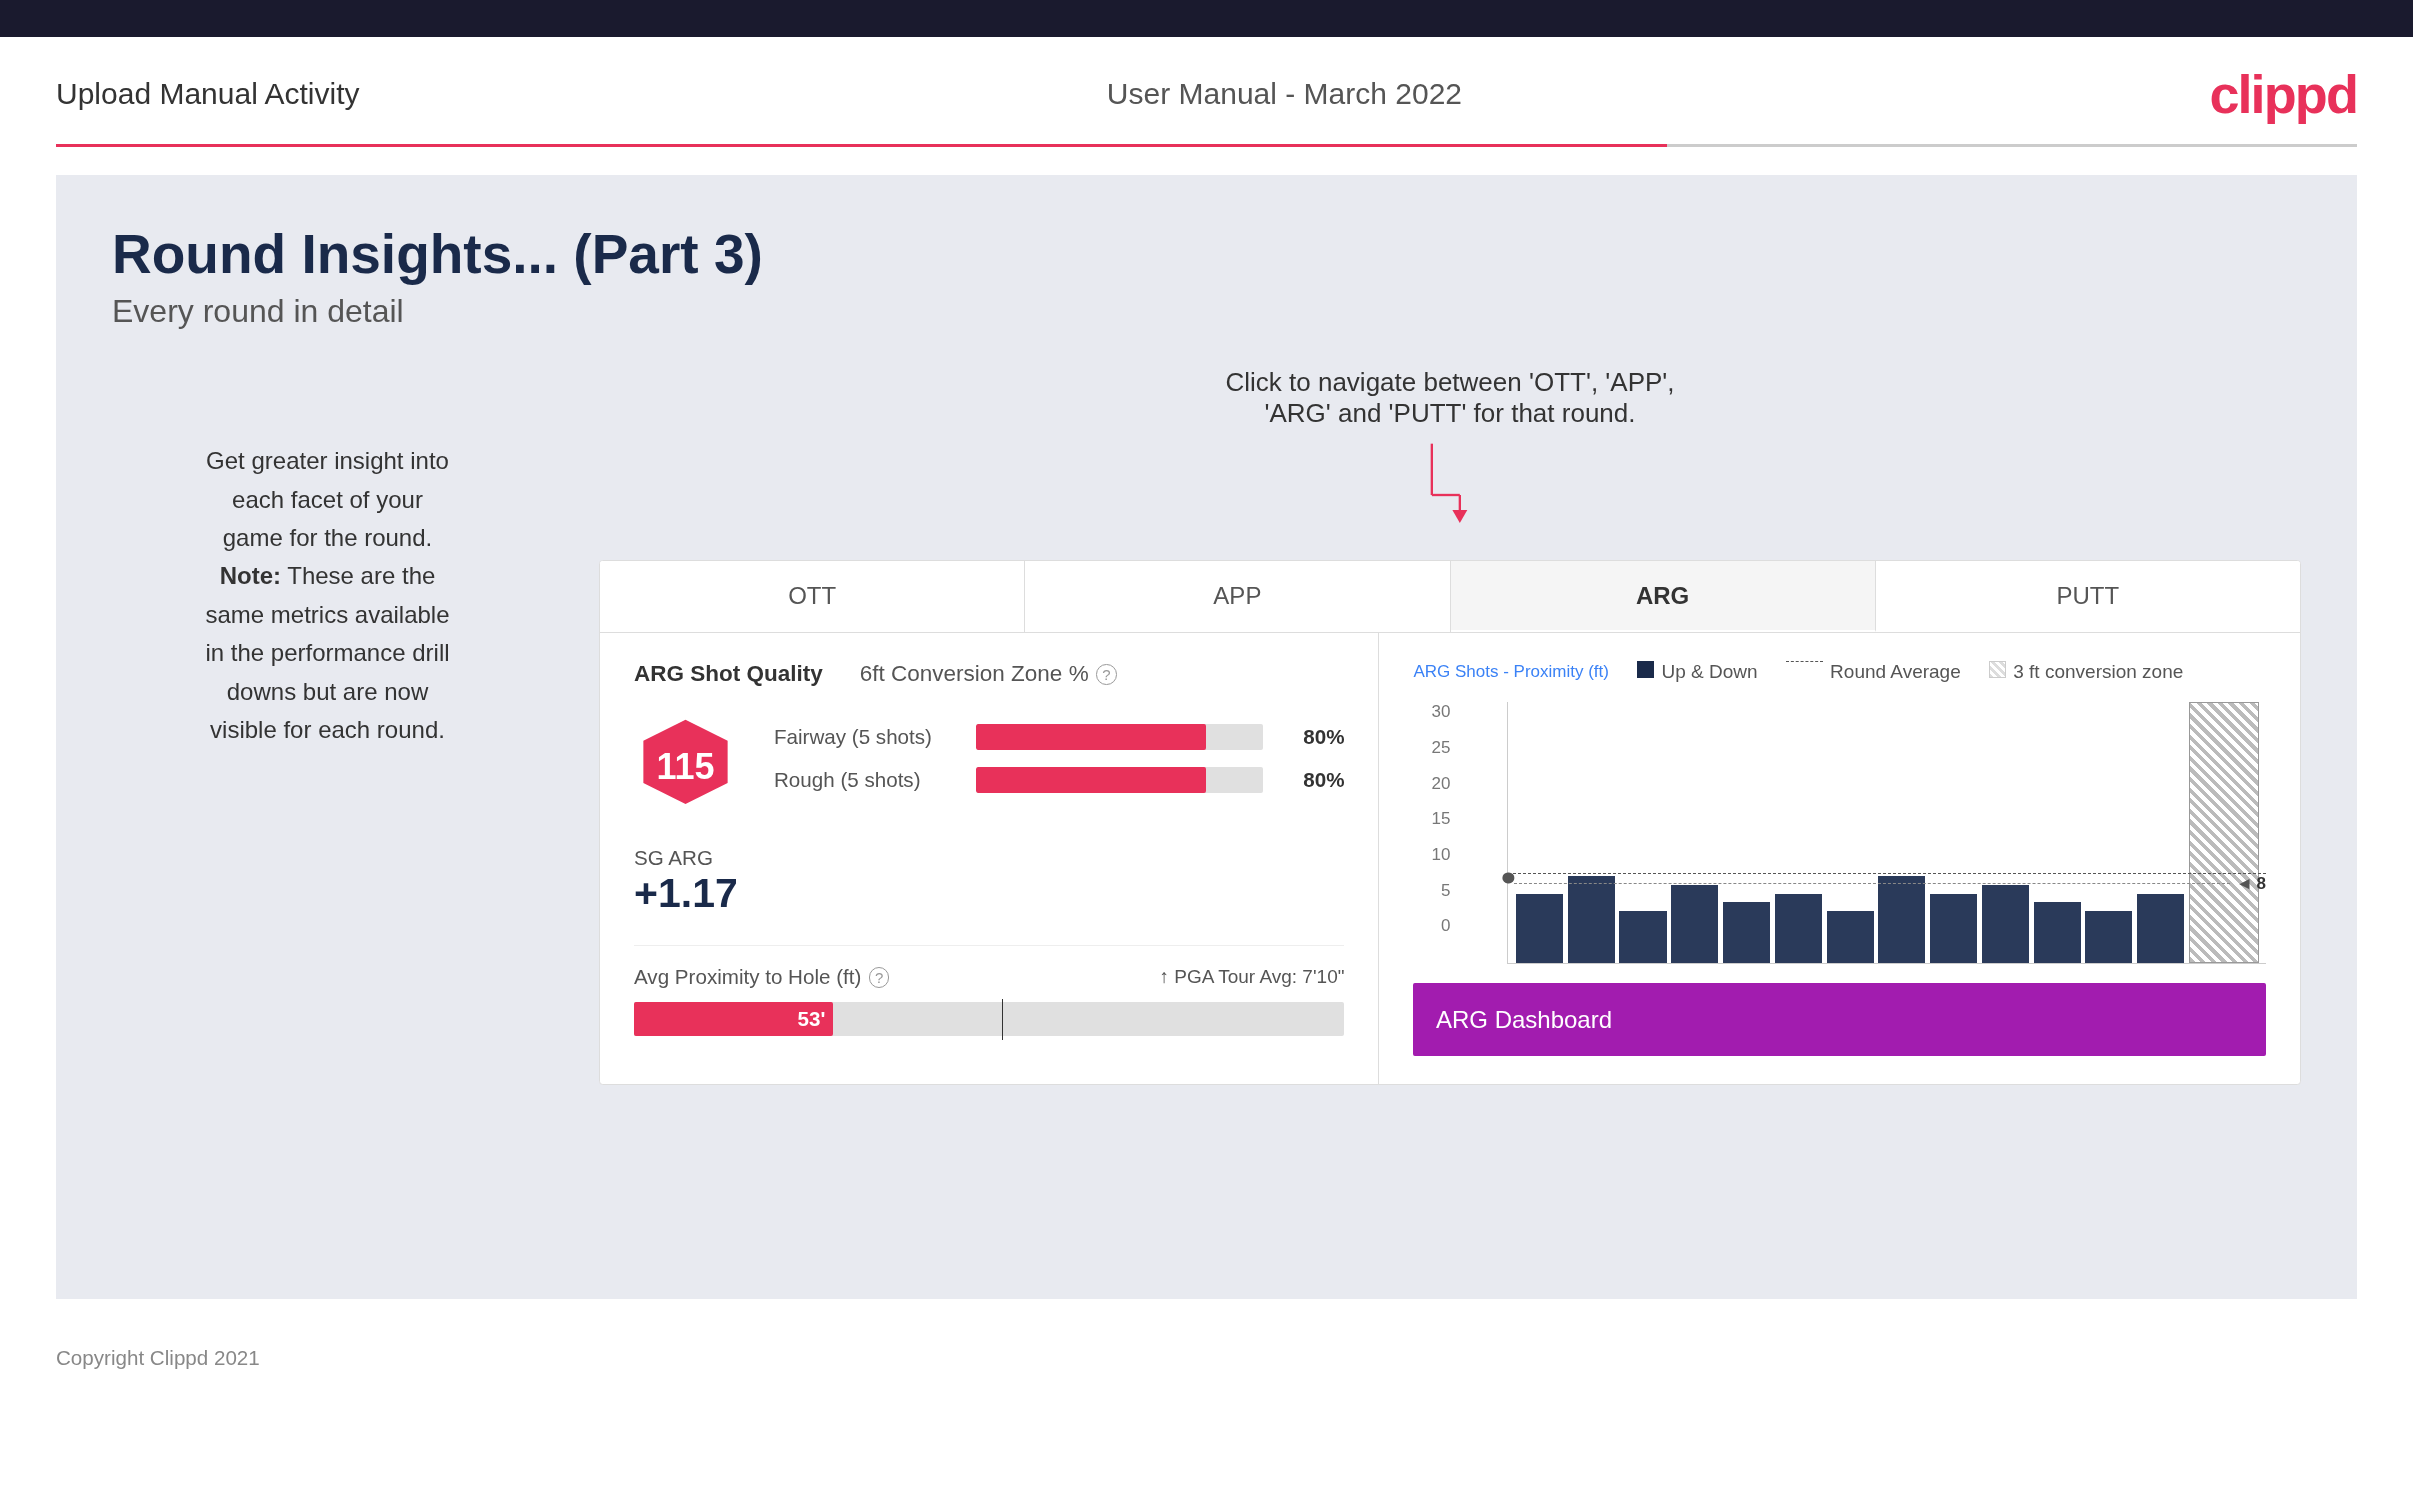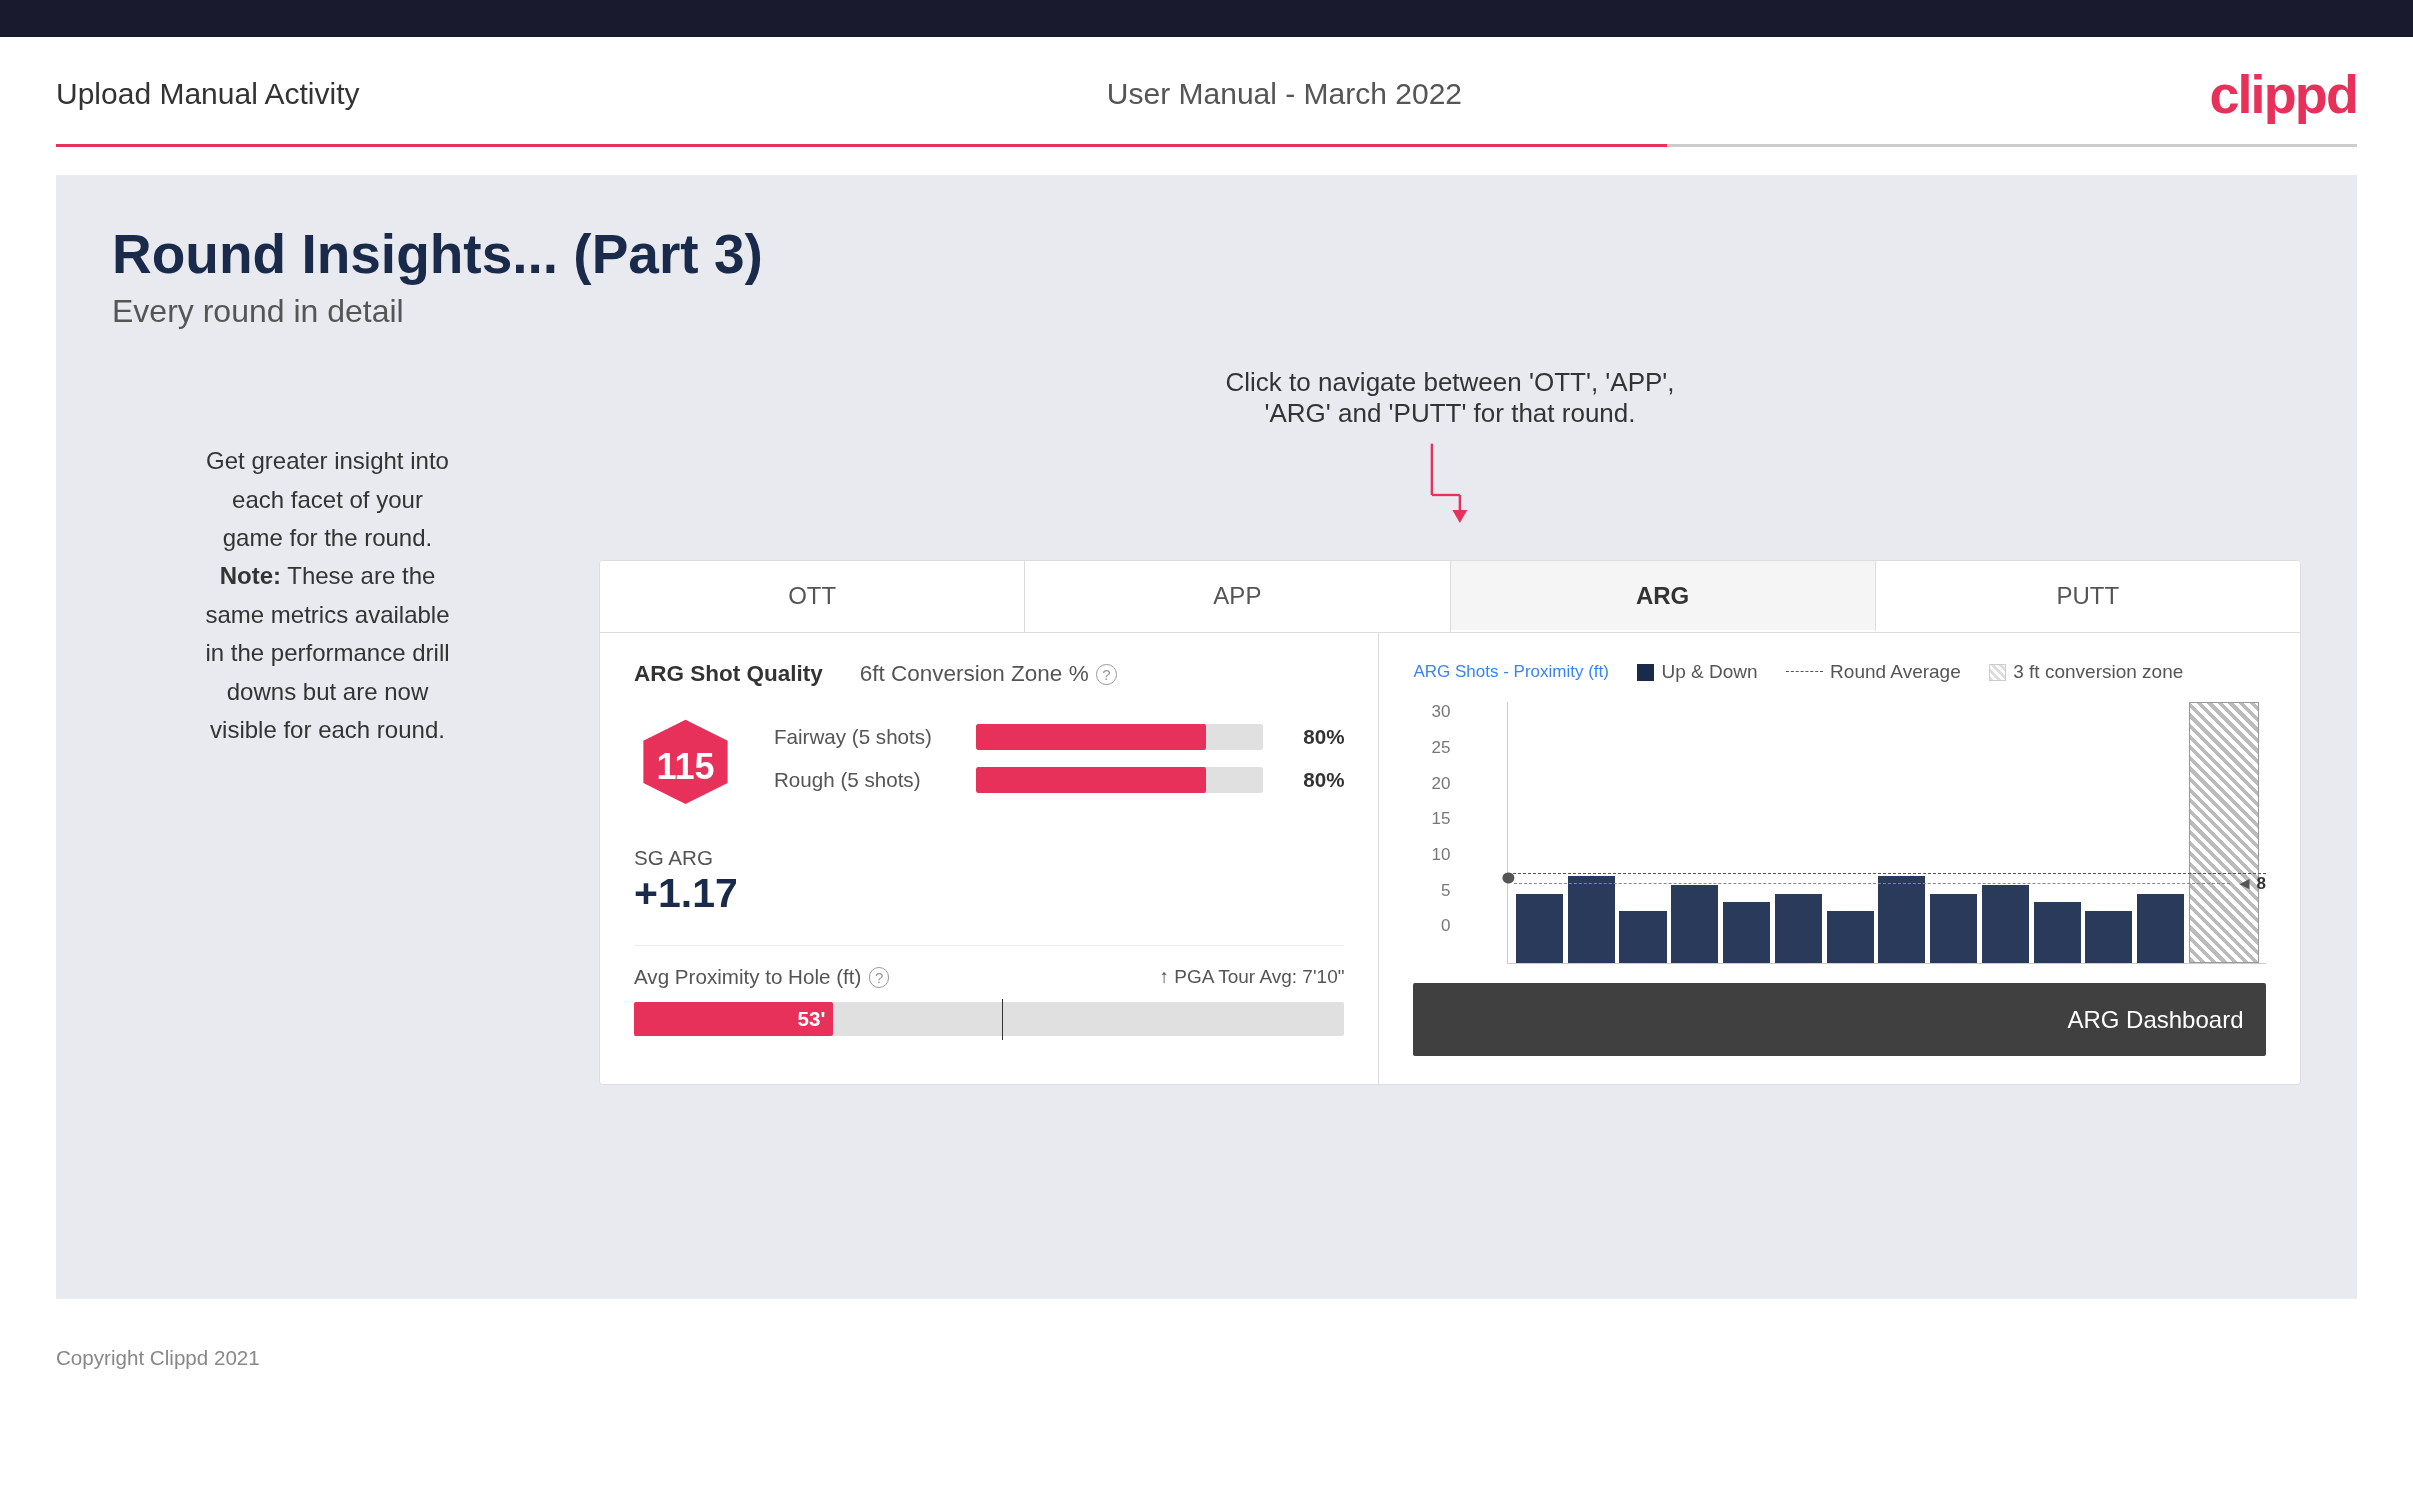--- a/index.html
+++ b/index.html
@@ -347,21 +347,21 @@
     }
 
     .chart-title {
       font-size: 17px;
       color: #3b82f6;
       font-weight: 400;
     }
 
     .legend-item {
       display: flex;
-      align-items: center;
+      align-items: flex-start;
       gap: 7.5px;
       font-size: 19px;
       color: #555;
     }
 
     .legend-square {
       width: 17px;
       height: 17px;
       background: #1a2a4a;
     }
@@ -411,23 +411,23 @@
       position: absolute;
       left: 0;
       width: 11.2px;
       height: 11.2px;
       background: #555;
       border-radius: 50%;
       transform: translate(-5.6px, -5.6px);
     }
 
     .arg-dashboard-btn {
-      background: #404040;
+      background: #a21caf;
       color: #fff;
-      text-align: right;
+      text-align: left;
       padding: 22.5px;
       font-size: 24px;
       cursor: pointer;
       border-radius: 1.9px;
       margin-top: 19px;
     }
 
     .footer {
       padding: 19px 56px;
       font-size: 20.6px;

